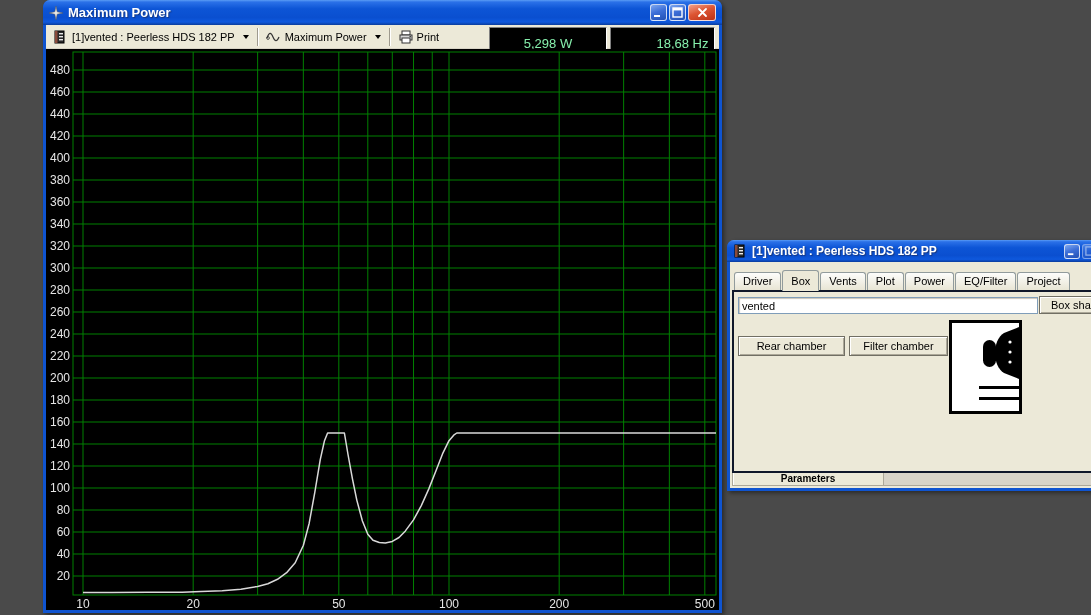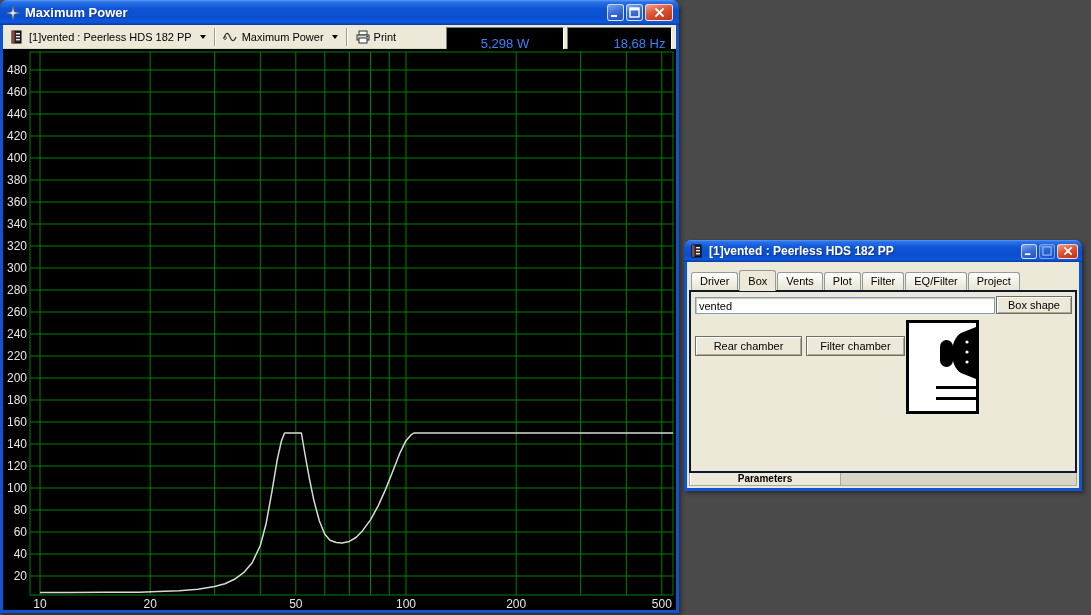--- a/index.html
+++ b/index.html
@@ -1,21 +1,21 @@
 <!DOCTYPE html>
 <html><head>
 <meta charset="utf-8">
 <style>
   * { margin:0; padding:0; box-sizing:border-box; }
   html,body { width:1091px; height:615px; overflow:hidden; }
   body { background:#4a4a4a; font-family:"Liberation Sans", sans-serif; font-size:11px; color:#000; position:relative; }
 
   
   .xp-window { position:absolute; background:#0f54d0; border-radius:8px 8px 0 0;
-               box-shadow:2px 2px 4px rgba(0,0,0,.45); }
+               box-shadow:2px 2px 4px rgba(0,0,0,.45);margin-left:43px; }
   .xp-titlebar { height:25px; display:flex; align-items:center; padding:0 6px 0 6px;
      border-radius:7px 7px 0 0;
      background:linear-gradient(180deg,#5a9cf5 0%,#2b71e8 8%,#0d55d6 35%,#0a4fd0 70%,#0e58dd 88%,#0a3c9c 100%); }
   .xp-title { color:#fff; font-weight:bold; font-size:13px; text-shadow:1px 1px 1px #17367e;
               flex:1 1 auto; white-space:nowrap; overflow:hidden; }
   .xp-btns { display:flex; gap:2px; align-items:center; }
   .xp-btn { width:17px; height:17px; border-radius:3px; border:1px solid rgba(255,255,255,.75);
      background:linear-gradient(160deg,#7fa8ef 0%,#3d6fd8 45%,#2250b4 100%);
      display:flex; align-items:center; justify-content:center; }
   .xp-btn.close { background:linear-gradient(160deg,#f0a08a 0%,#dd5533 45%,#bb3015 100%); }
@@ -30,21 +30,21 @@
      font-size:11px; font-family:"Liberation Sans",sans-serif; padding:1px 3px; }
 
   
   #power-window { left:0; top:0; width:679px; height:613px; }
   #power-toolbar { height:24px; background:#ece9d8; margin:0 3px; position:relative;
      display:flex; align-items:center; border-bottom:1px solid #d8d4c6; }
   .tb-item { display:flex; align-items:center; gap:5px; padding:0 7px; height:22px; }
   .tb-sep { width:1px; height:18px; background:#9e9a8e; box-shadow:1px 0 0 #fff; margin:0 1px; }
   .drop-arrow { width:0; height:0; border:3.5px solid transparent; border-top:4px solid #000;
      margin-top:4px; margin-left:3px; }
-  .readout { position:absolute; top:2px; height:32px; background:#000; color:#3b82f6;
+  .readout { position:absolute; top:2px; height:32px; background:#000; color:#86efac;
      border:1px solid; border-color:#808080 #fff #fff #808080;
      display:flex; align-items:center; justify-content:center; font-size:13px; }
   #readout-power { right:112px; width:118px; }
   #readout-freq  { right:4px;  width:105px;padding-left:40px; }
   #chart-area { margin:0 3px; height:561px; background:#000; position:relative; }
   #chart-svg { display:block; }
 
   
   #box-window { left:684px; top:240px; width:398px; height:251px; }
   #box-window .xp-titlebar { height:22px; padding-right:4px; }
@@ -262,21 +262,21 @@
       </span>
     </span>
   </div>
 
   <div class="xp-body" id="box-body">
     <div id="box-tabs">
         <span class="xp-tab">Driver</span>
         <span class="xp-tab active">Box</span>
         <span class="xp-tab">Vents</span>
         <span class="xp-tab">Plot</span>
-        <span class="xp-tab">Filter</span>
+        <span class="xp-tab">Power</span>
         <span class="xp-tab">EQ/Filter</span>
         <span class="xp-tab">Project</span>
       </div>
 
     <div id="tab-page">
       <input class="sunken" id="box-name-input" value="vented" style="">
       <button class="btn3d" id="box-shape-btn">Box shape</button>
 
       <button class="btn3d chamber-btn" id="rear-chamber-btn">Rear chamber</button>
       <button class="btn3d chamber-btn" id="front-chamber-btn">Filter chamber</button>

